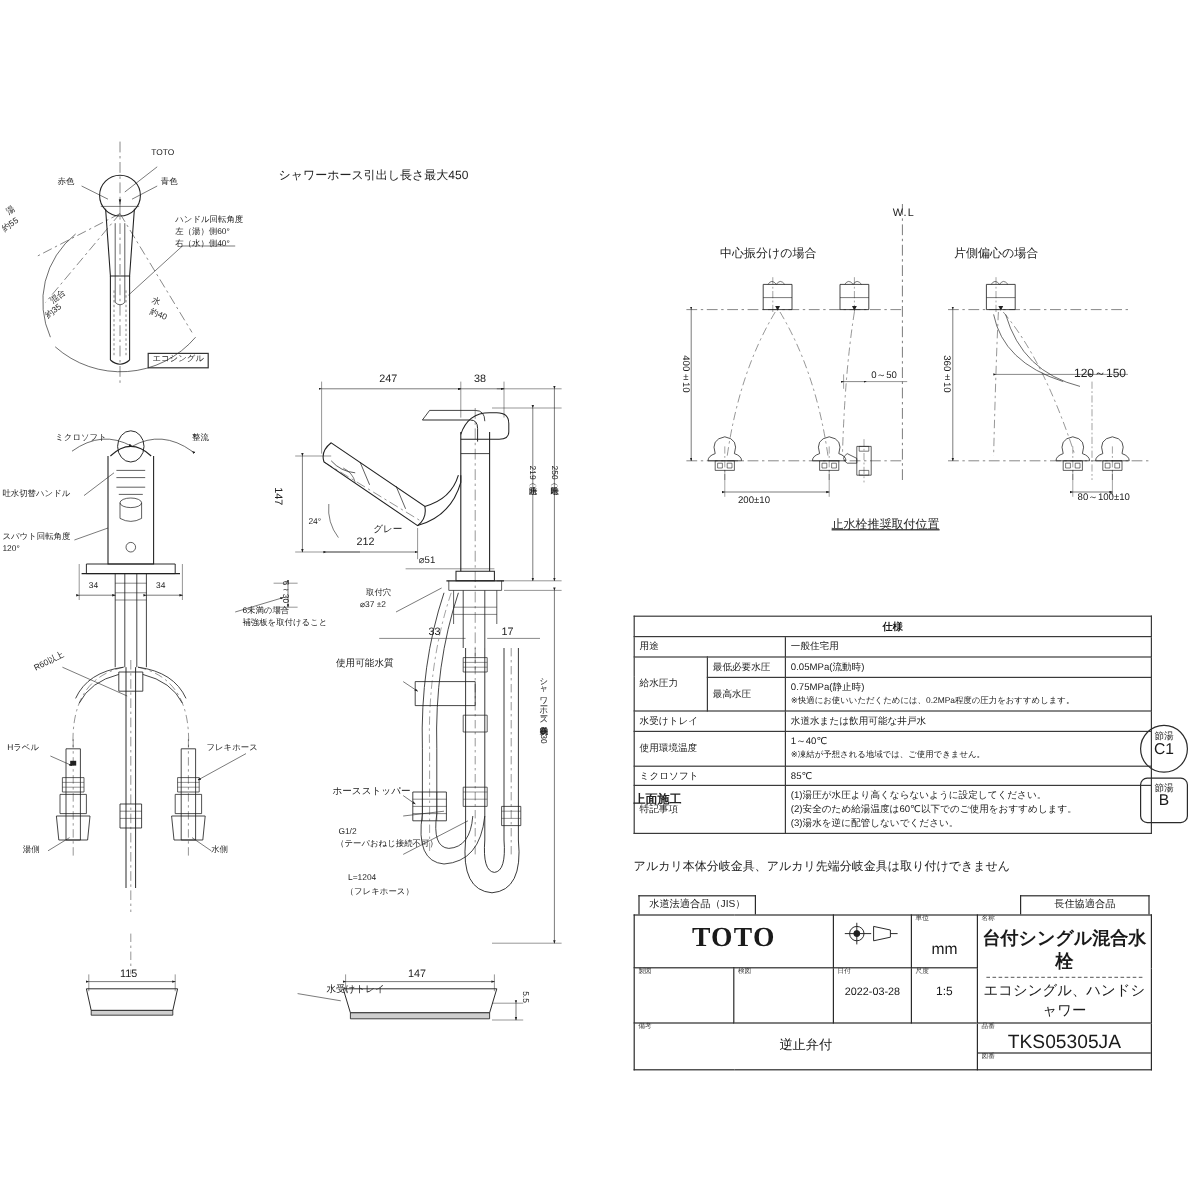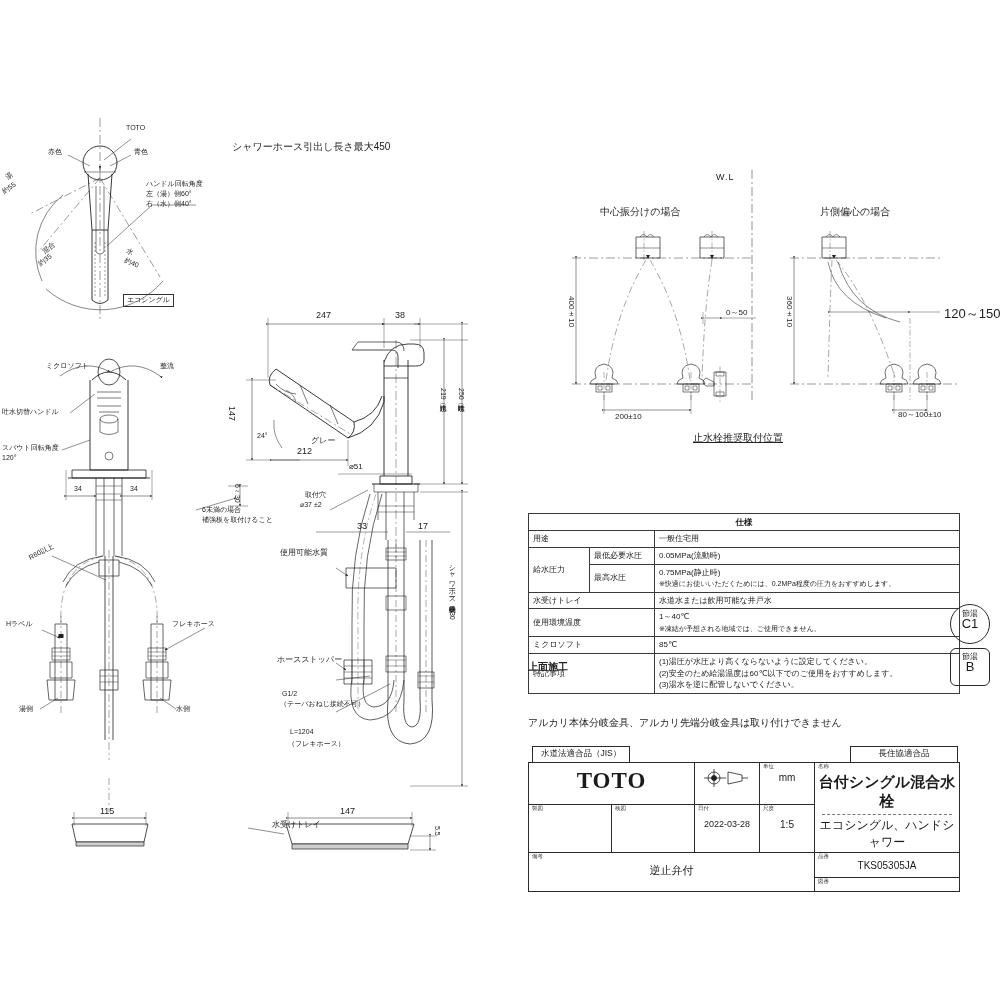--- a/index.html
+++ b/index.html
@@ -297,21 +297,21 @@
       <path d="M894,372 L894,400 M927,372 L927,400 M910,318 L910,400" stroke-width="0.35" stroke-dasharray="6,2,1.5,2"></path>
       <path d="M794,258 L794,384" stroke-width="0.5" marker-start="url(#arS)" marker-end="url(#arS)"></path>
       <path d="M830,312 L910,312" stroke-width="0.45" marker-start="url(#arS)" marker-end="url(#arS)"></path>
       <path d="M910,312 L940,312" stroke-width="0.4"></path>
       <path d="M894,410 L927,410" stroke-width="0.5" marker-start="url(#arS)" marker-end="url(#arS)"></path>
       <path d="M894,392 L894,414 M927,392 L927,414" stroke-width="0.35"></path>
     </g>
   </svg>
 
   <div class="lbl s10" style="left:232px;top:141px;">シャワーホース引出し長さ最大450</div>
-  <div class="lbl s9" style="left:716px;top:172px;letter-spacing:1px;text-align:right;">W.L</div>
+  <div class="lbl s9" style="left:744px;top:172px;letter-spacing:1px;text-align:right;">W.L</div>
 
   <div class="lbl s7" style="left:126px;top:124px;">TOTO</div>
   <div class="lbl s7" style="left:48px;top:148px;">赤色</div>
   <div class="lbl s7" style="left:134px;top:148px;">青色</div>
   <div class="lbl s7" style="left:146px;top:180px;">ハンドル回転角度</div>
   <div class="lbl s7" style="left:146px;top:190px;">左（湯）側60°</div>
   <div class="lbl s7" style="left:146px;top:200px;">右（水）側40°</div>
   <div class="lbl s7" style="left:6px;top:172px;transform:rotate(-35deg);">湯</div>
   <div class="lbl s7" style="left:2px;top:184px;transform:rotate(-35deg);">約55</div>
   <div class="lbl s7" style="left:42px;top:244px;transform:rotate(-38deg);">混合</div>
@@ -356,26 +356,26 @@
   <div class="lbl s7" style="left:280px;top:700px;">（テーパおねじ接続不可）</div>
   <div class="lbl s7" style="left:290px;top:728px;">L=1204</div>
   <div class="lbl s7" style="left:288px;top:740px;">（フレキホース）</div>
   <div class="lbl s7 vert" style="left:447px;top:560px;">シャワーホース収納長さ530</div>
   <div class="lbl s8" style="left:272px;top:820px;font-size:8px;">水受けトレイ</div>
   <div class="lbl s9" style="left:340px;top:806px;">147</div>
   <div class="lbl s7 vert" style="left:432px;top:826px;">5.5</div>
   <div class="lbl s9" style="left:100px;top:806px;">115</div>
 
   <div class="lbl s10" style="left:600px;top:206px;">中心振分けの場合</div>
-  <div class="lbl s10" style="left:795px;top:206px;margin-left:25px;">片側偏心の場合</div>
+  <div class="lbl s10" style="left:795px;top:206px;">片側偏心の場合</div>
   <div class="lbl s8 vert" style="left:566px;top:296px;font-size:8px;">400±10</div>
   <div class="lbl s8" style="left:615px;top:412px;font-size:8px;">200±10</div>
   <div class="lbl s8" style="left:726px;top:308px;font-size:8px;">0～50</div>
   <div class="lbl s8 vert" style="left:784px;top:296px;font-size:8px;">360±10</div>
-  <div class="lbl s8" style="left:944px;top:306px;font-size:13px;">120～150</div>
+  <div class="lbl s8" style="left:895px;top:306px;font-size:10px;">120～150</div>
   <div class="lbl s8" style="left:898px;top:410px;font-size:8px;text-align:center;">80～100±10</div>
   <div class="lbl s10 ul" style="left:693px;top:432px;">止水栓推奨取付位置</div>
 
   <div id="spec">
     <table>
       <tbody>
           <tr>
             <th class="title" colspan="3">仕様</th>
           </tr>
       <tr>
@@ -449,21 +449,21 @@
               <circle cx="16" cy="14" r="6"></circle>
                   <circle cx="16" cy="14" r="2.5" fill="#222"></circle>
               <path d="M6,14 L28,14 M16,5 L16,23"></path>
               <path d="M30,8 L44,11 L44,17 L30,20 z"></path>
               <path d="M44,14 L50,14"></path>
             </g>
           </svg>
         </td>
         <td rowspan="1" style="width:48px;">
           <span class="cap">単位</span>
-          <span class="cval" style="font-size:10px;padding-top:2px;">mm</span>
+          <span class="cval" style="font-size:13px;padding-top:2px;margin-top:11px;">mm</span>
         </td>
         <td rowspan="2" style="border-bottom:none;">
           <span class="cap">名称</span>
           <span class="cval" style="font-size:15px;padding-top:3px;font-weight:bold;">台付シングル混合水栓</span>
           <div style="border-top:1px dashed #777;margin:3px 4px 0;"></div>
           <span class="cval" style="font-size:12px;padding-top:2px;">エコシングル、ハンドシャワー</span>
         </td>
       </tr>
       <tr>
         <td style="width:76px;height:34px;">
@@ -484,21 +484,21 @@
         </td>
       </tr>
       <tr>
         <td colspan="4" style="height:34px;">
           <span class="cap">備考</span>
           <span class="cval" style="font-size:11px;padding-top:4px;">逆止弁付</span>
         </td>
         <td style="padding:0;">
           <div style="border-bottom:1px solid #2b2b2b;height:22px;padding:1px 3px;">
             <span class="cap">品番</span>
-            <span class="cval" style="font-size:10px;padding-top:1px;text-align:center;">TKS05305JA</span>
+            <span class="cval" style="font-size:16px;padding-top:1px;text-align:center;">TKS05305JA</span>
           </div>
           <div style="height:11px;padding:1px 3px;">
             <span class="cap">図番</span>
             <span class="cval" style="font-size:9px;padding-top:0;"></span>
           </div>
         </td>
       </tr>
     </tbody>
       </table>
   </div>

